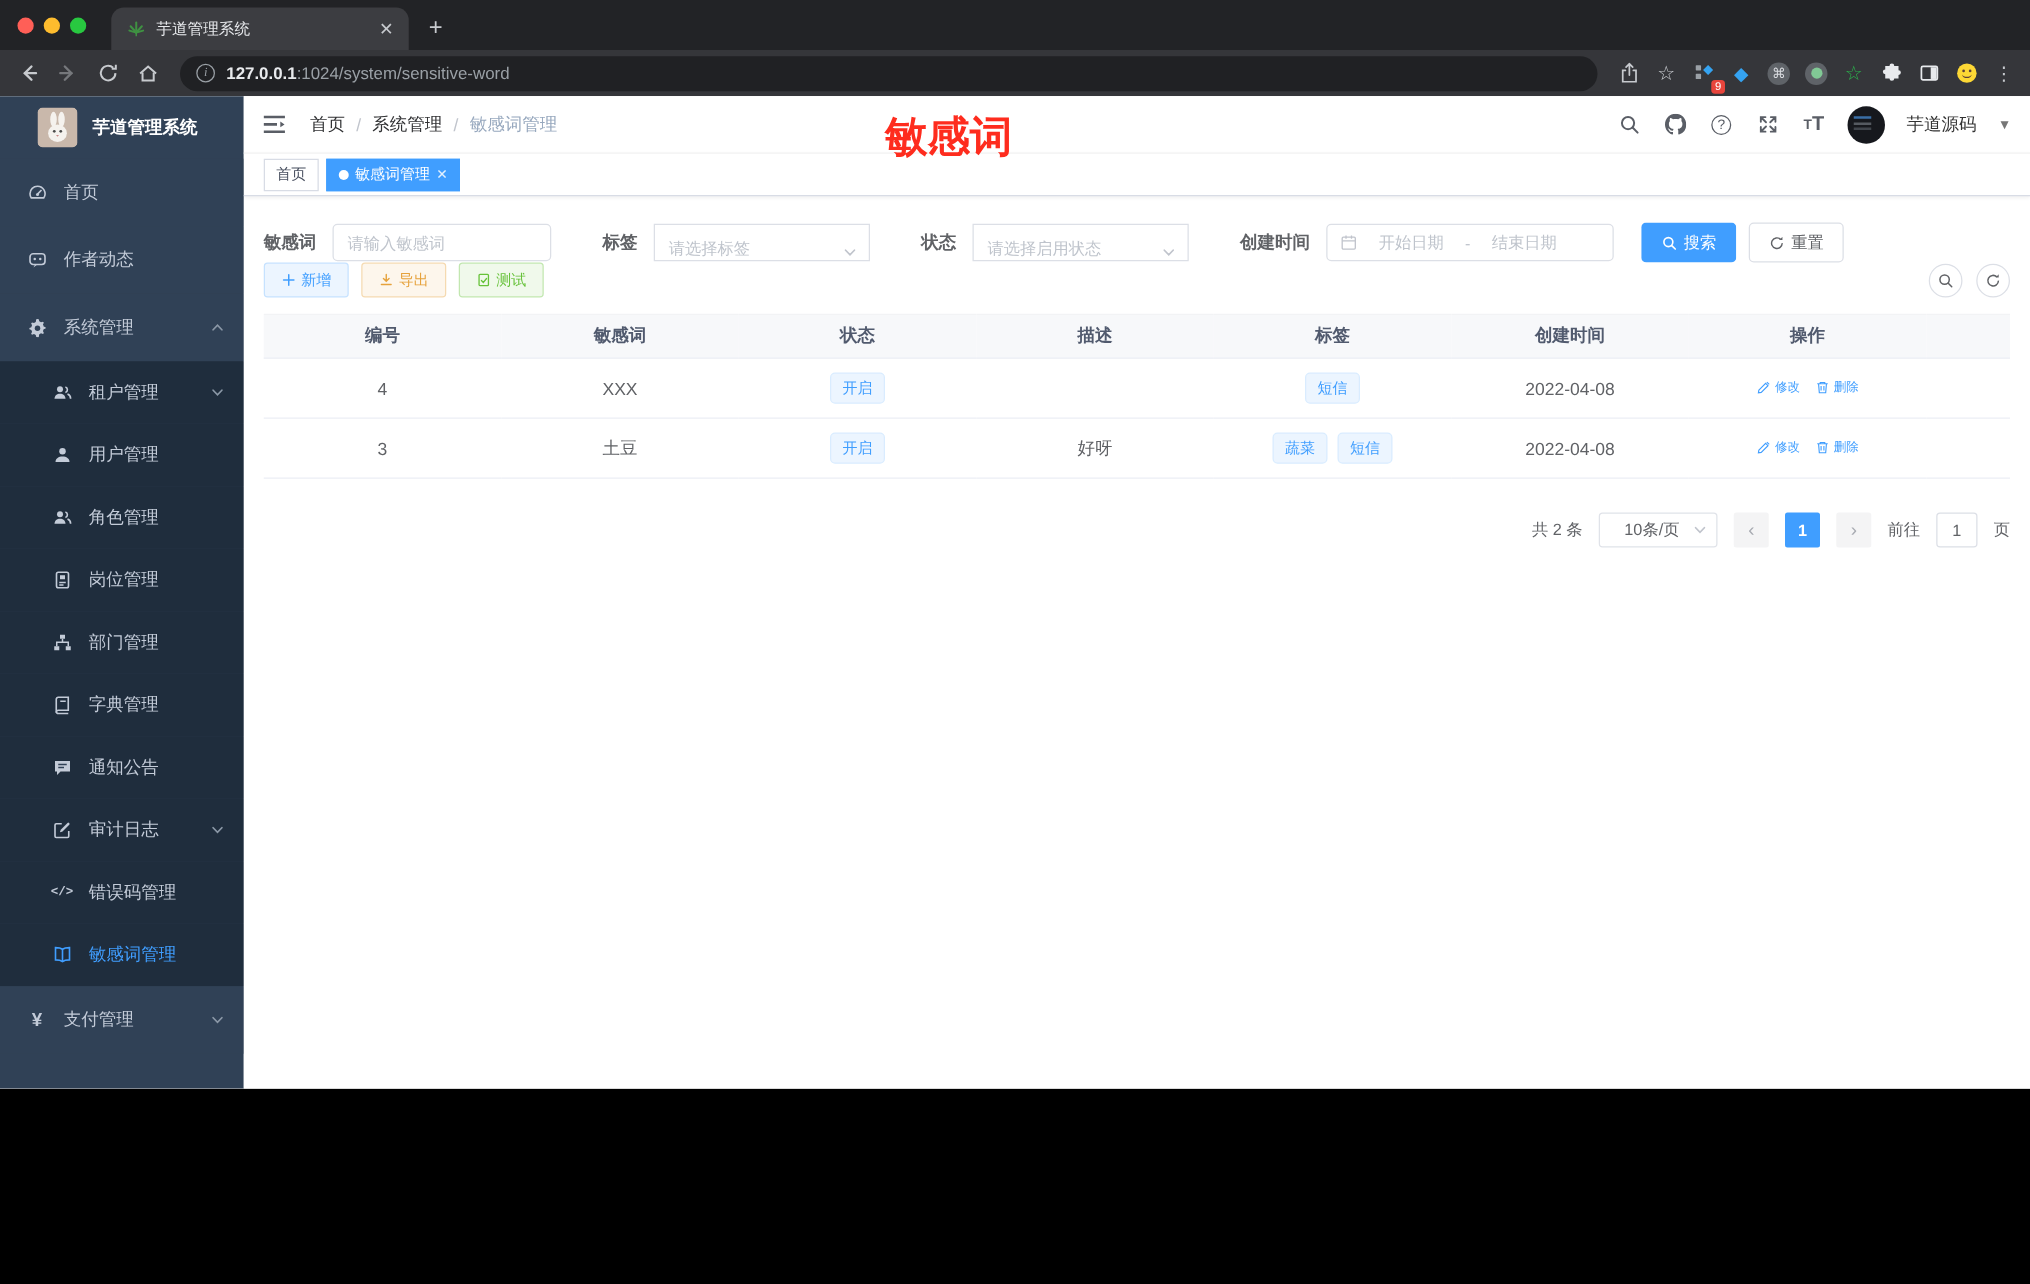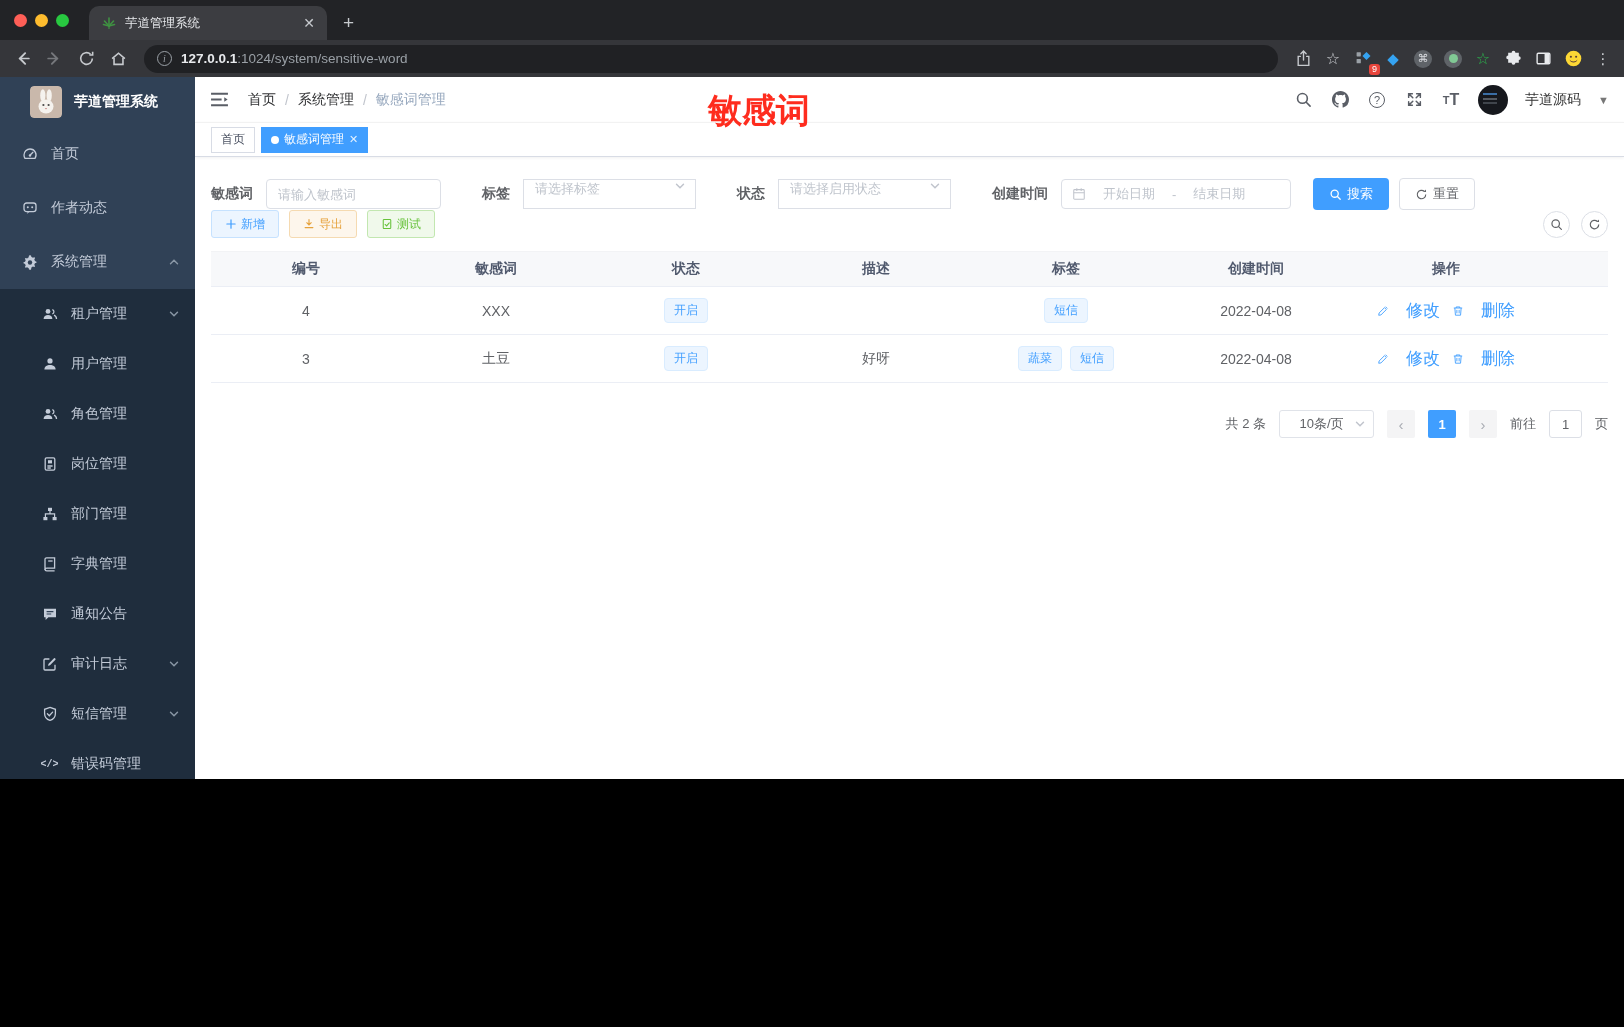--- a/index.html
+++ b/index.html
@@ -1,17 +1,17 @@
 <!DOCTYPE html>
 <html><head>
 <meta charset="utf-8">
 <style>
   * { margin:0; padding:0; box-sizing:border-box; }
   body { font-family:"Liberation Sans","DejaVu Sans",sans-serif; background:#000; }
-  .screen { position:relative; width:1624px; height:779px; background:#fff; overflow:hidden; }
+  .screen { position:relative; width:1624px; height:871px; background:#fff; overflow:hidden; }
 
   
   .tabstrip { height:40px; background:#222326; display:flex; align-items:flex-end; }
   .lights { display:flex; gap:8px; align-items:center; height:40px; padding:0 14px 0 14px; }
   .light { width:13px; height:13px; border-radius:50%; }
   .light.red { background:#ff5f57; } .light.yellow { background:#febc2e; } .light.green { background:#28c840; }
   .tab { width:238px; height:34px; background:#3c3d41; border-radius:10px 10px 0 0; display:flex; align-items:center; gap:8px; padding:0 12px; margin-left:6px; color:#e8eaed; font-size:12.5px; }
   .tab-title { flex:1; white-space:nowrap; overflow:hidden; }
   .tab-close { color:#c7cace; font-size:14px; cursor:default; }
   .newtab { color:#c7cace; font-size:19px; margin:0 0 6px 16px; }
@@ -77,21 +77,21 @@
 
   .red-note { position:absolute; left:513px; top:16px; font-size:34px; font-weight:bold; z-index:5; line-height:1; }
 
   .content { position:absolute; left:0; right:0; top:81px; bottom:0; padding:20px 16px 0 16px; }
   .filter-row { display:flex; align-items:center; }
   .f-group { display:flex; align-items:center; margin-right:41px; }
   .f-group.tight { margin-right:12px; }
   .f-label { font-size:14px; color:#606266; font-weight:600; margin-right:13px; white-space:nowrap; }
   .f-input { width:175px; height:30px; border:1px solid #dcdfe6; border-radius:4px; padding:0 11px; font-size:13px; color:#606266; font-family:inherit; }
   .f-input::placeholder { color:#bfc4cc; }
-  .f-select { width:173px; height:30px; border:1px solid #dcdfe6; border-radius:0; display:flex; align-items:flex-start; padding:0 9px 0 11px; font-size:13px; color:#bfc4cc; }
+  .f-select { width:173px; height:30px; border:1px solid #dcdfe6; border-radius:0; display:flex; align-items:flex-end; padding:0 9px 0 11px; font-size:13px; color:#bfc4cc; }
   .f-select .ph { flex:1; }
   .sel-chevron { color:#c0c4cc; display:flex; } .sel-chevron svg { width:12px; height:12px; }
   .date-range { width:230px; height:30px; border:1px solid #dcdfe6; border-radius:4px; display:flex; align-items:center; gap:8px; padding:0 10px; font-size:13px; color:#bfc4cc; }
   .cal-ic { color:#c0c4cc; display:flex; } .cal-ic svg { width:14px; height:14px; }
   .date-ph { width:70px; text-align:center; } .date-sep { color:#bfc4cc; }
   .btn { height:32px; border-radius:4px; font-size:13px; display:inline-flex; align-items:center; gap:5px; padding:0 15px; border:1px solid transparent; font-family:inherit; }
   .btn svg { width:13px; height:13px; }
   .btn.primary { background:#409eff; color:#fff; margin-left:10px; }
   .btn.plain { background:#fff; border-color:#dcdfe6; color:#606266; margin-left:10px; }
 
@@ -103,21 +103,21 @@
   .mini-btn.green { background:#f0f9eb; border-color:#c2e7b0; color:#67c23a; }
   .circ-btns { margin-left:auto; display:flex; gap:11px; }
   .circ { width:27px; height:27px; border:1px solid #dcdfe6; border-radius:50%; display:flex; align-items:center; justify-content:center; color:#606266; background:#fff; }
   .circ svg { width:13px; height:13px; }
 
   table.grid { width:100%; border-collapse:collapse; margin-top:13px; table-layout:fixed; }
   table.grid th { background:#f7f8fa; height:35px; font-size:14px; color:#515a6e; font-weight:bold; border-bottom:1px solid #ebeef5; border-top:1px solid #f2f3f5; text-align:center; }
   table.grid td { height:48px; font-size:14px; color:#606266; border-bottom:1px solid #ebeef5; text-align:center; }
   .pill { display:inline-block; padding:3px 9px; background:#ecf5ff; border:1px solid #d9ecff; border-radius:4px; color:#409eff; font-size:12px; line-height:1.4; }
   .pill + .pill { margin-left:8px; }
-  .act-link { color:#409eff; font-size:17px; display:inline-flex; align-items:center; gap:17px; }
+  .act-link { color:#409eff; font-size:10px; display:inline-flex; align-items:center; gap:3px; }
   .act-link + .act-link { margin-left:12px; }
   .act-link svg { width:12px; height:12px; }
 
   .pager { display:flex; align-items:center; justify-content:flex-end; gap:13px; margin-top:27px; font-size:13px; color:#606266; }
   .pg-size { width:95px; height:28px; border:1px solid #e0e3e9; border-radius:3px; display:flex; align-items:center; padding:0 7px 0 9px; color:#606266; }
   .pg-size .ph { flex:1; text-align:center; }
   .pg-btn { width:28px; height:28px; background:#f4f4f5; border-radius:2px; display:flex; align-items:center; justify-content:center; color:#a8abb2; font-size:15px; }
   .pg-page { width:28px; height:28px; background:#409eff; color:#fff; border-radius:2px; display:flex; align-items:center; justify-content:center; font-weight:bold; }
   .pg-input { width:33px; height:28px; border:1px solid #dcdfe6; border-radius:3px; text-align:center; font-size:13px; color:#606266; font-family:inherit; }
 </style>
@@ -353,34 +353,20 @@
             <span class="mi-label">通知公告</span>
           </div>
           <div class="menu-item sub">
             <span class="mi-icon">
               <svg viewBox="0 0 16 16" fill="none" stroke="currentColor" stroke-width="1.3">
                 <path d="M13 8.8V13a1 1 0 0 1-1 1H3a1 1 0 0 1-1-1V4a1 1 0 0 1 1-1h4.4"></path>
                 <path d="M6.4 9.7 8 9.2l5.4-5.5a1 1 0 0 0-1.4-1.4L6.6 7.8 6 9.4z" fill="currentColor" stroke="none"></path>
               </svg>
             </span>
             <span class="mi-label">审计日志</span>
-            <span class="mi-chevron">
-              <svg viewBox="0 0 12 12" fill="none" stroke="currentColor" stroke-width="1.4" stroke-linecap="round">
-                <path d="m2.5 4.2 3.5 3.6 3.5-3.6"></path>
-              </svg>
-            </span>
-          </div>
-          <div class="menu-item sub">
-            <span class="mi-icon">
-              <svg viewBox="0 0 16 16" fill="none" stroke="currentColor" stroke-width="1.3">
-                <path d="M8 1.4 13.4 3.3v4.1c0 3.4-2.1 5.9-5.4 7-3.3-1.1-5.4-3.6-5.4-7V3.3z"></path>
-                <path d="m5.4 7.8 1.9 1.9 3.3-3.6" stroke-linecap="round"></path>
-              </svg>
-            </span>
-            <span class="mi-label">短信管理</span>
             <span class="mi-chevron">
               <svg viewBox="0 0 12 12" fill="none" stroke="currentColor" stroke-width="1.4" stroke-linecap="round">
                 <path d="m2.5 4.2 3.5 3.6 3.5-3.6"></path>
               </svg>
             </span>
           </div>
           <div class="menu-item sub">
             <span class="mi-icon">
               <span class="code-txt">&lt;/&gt;</span>
             </span>

